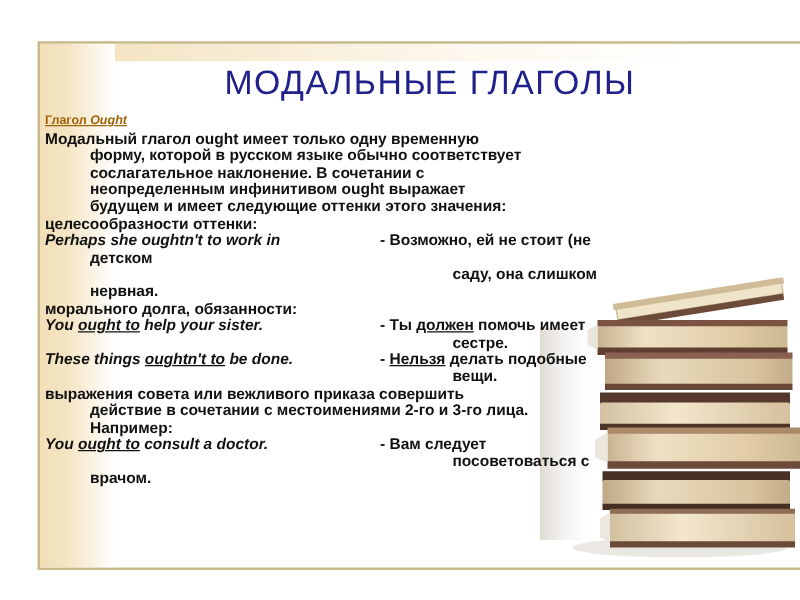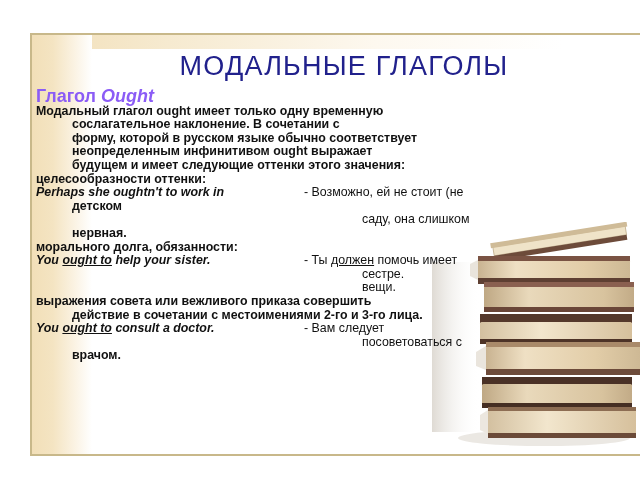--- a/index.html
+++ b/index.html
@@ -70,25 +70,26 @@
     position: absolute;
     left: 4px;
     top: 55px;
     width: 570px;
     font-size: 12.4px;
     line-height: 13.6px;
     color: #111111;
   }
 
   .sub-head {
-    color: #8b5cf6;
+    color: #a16207;
     font-weight: bold;
     font-style: italic;
-    font-size: 18px;
+    font-size: 10px;
     margin-bottom: 1px;
+    text-decoration: underline;
   }
   .sub-head .normal { font-style: normal; }
 
   .para {
     font-weight: bold;
     margin: 0;
   }
   .para .ind { display:block; padding-left: 36px; }
   .eng { font-style: italic; font-weight: bold; }
   .eng u { text-decoration: underline; }
@@ -100,21 +101,21 @@
     min-height: 13.6px;
   }
   .row .lft {
     display: inline-block;
     width: 268px;
     vertical-align: top;
   }
   .row .rgt {
     display: inline-block;
     vertical-align: top;
-    font-weight: normal;
+    font-weight: bold;
     font-style: normal;
     text-align: center;
   }
   .rgt u { text-decoration: underline; }
   .pad-l { padding-left: 36px; }
   .pad-l2 { padding-left: 58px; }
 
   
   #books {
     position: absolute;
@@ -215,22 +216,22 @@
   <div id="content">
 
     <div class="slide-title">МОДАЛЬНЫЕ ГЛАГОЛЫ</div>
 
     <div class="body-block">
 
       <div class="sub-head"><span class="normal">Глагол </span><span>Ought</span></div>
 
       <div class="para">
         <span>Модальный глагол ought имеет только одну временную</span>
+        <span class="ind">форму, которой в русском языке обычно соответствует</span>
         <span class="ind">сослагательное наклонение.  В сочетании с</span>
-        <span class="ind">форму, которой в русском языке обычно соответствует</span>
         <span class="ind">неопределенным инфинитивом  ought выражает</span>
         <span class="ind">будущем и имеет следующие оттенки этого значения:</span>
       </div>
 
       <div class="para">целесообразности оттенки:</div>
 
       <div class="row">
         <span class="lft eng">Perhaps she oughtn't to work in</span><span class="rgt"><span>-</span>
           <span>Возможно, ей не стоит (не</span></span>
       </div>
@@ -248,26 +249,31 @@
 
       <div class="row">
         <span class="lft eng"><span>You </span><u>ought to</u><span> help your sister.</span></span><span class="rgt"><span>-</span>
           <span>Ты </span><u>должен</u><span> помочь имеет</span></span>
       </div>
       <div class="row">
         <span class="lft"></span><span class="rgt pad-l2">сестре.</span>
       </div>
 
       <div class="row">
+        <span class="lft eng"><span>These things </span><u>oughtn't to</u><span> be done.</span></span><span class="rgt"><span>-</span>
+          <u>Нельзя</u><span> делать подобные</span></span>
+      </div>
+      <div class="row">
         <span class="lft"></span><span class="rgt pad-l2">вещи.</span>
       </div>
 
       <div class="para">
         <span>выражения совета или вежливого приказа совершить</span>
         <span class="ind">действие в сочетании с местоимениями 2-го и 3-го лица.</span>
+        <span class="ind">Например:</span>
       </div>
 
       <div class="row">
         <span class="lft eng"><span>You </span><u>ought to</u><span> consult a doctor.</span></span><span class="rgt"><span>-</span>
           <span>Вам следует</span></span>
       </div>
       <div class="row">
         <span class="lft"></span><span class="rgt pad-l2">посоветоваться с</span>
       </div>
       <div class="para">

